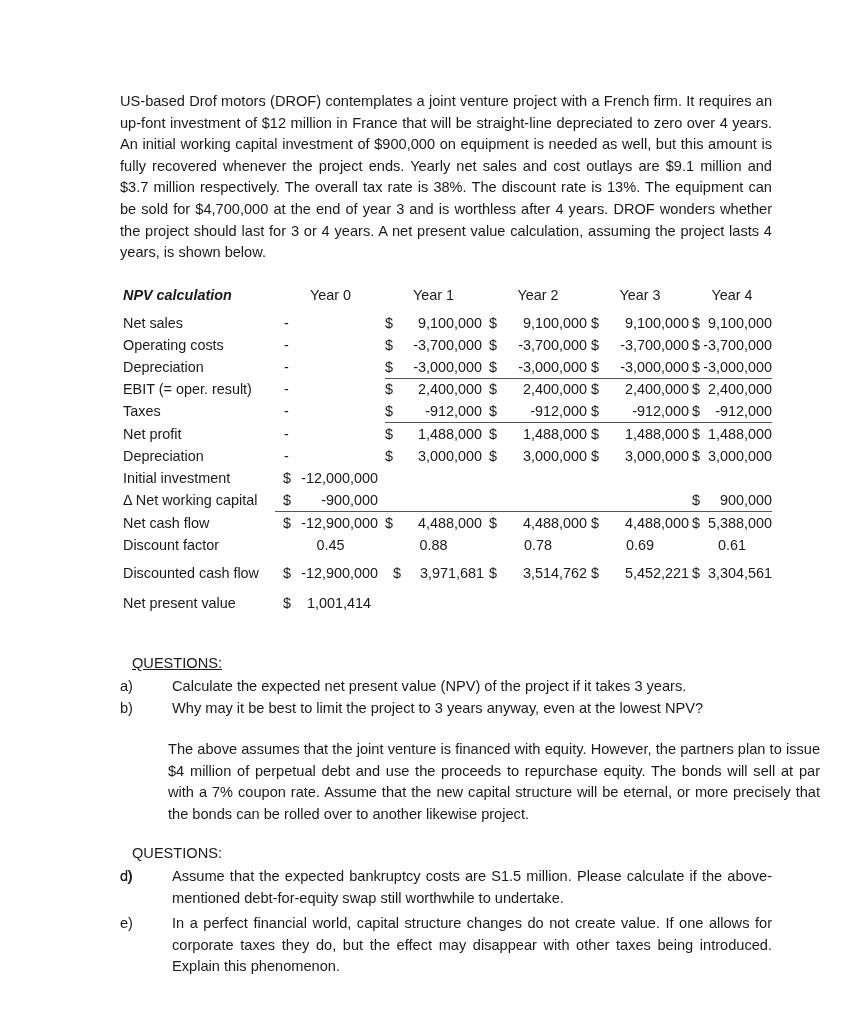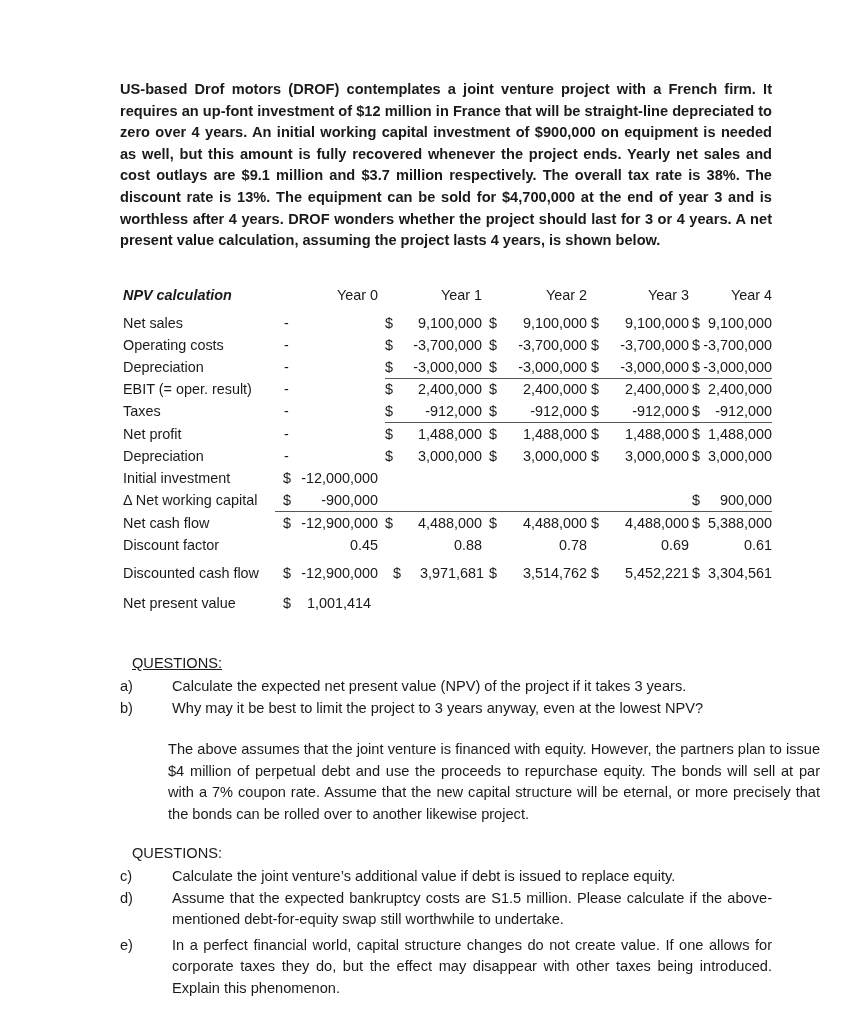--- a/index.html
+++ b/index.html
@@ -2,36 +2,36 @@
 <html><head>
 <meta charset="utf-8">
 <style>
   html, body { margin: 0; padding: 0; background: #ffffff; }
   body { width: 851px; height: 1024px; position: relative; overflow: hidden;
          font-family: "Liberation Sans", sans-serif; color: #1a1a1a; }
   .page { position: absolute; left: 0; top: 0; width: 851px; height: 1024px; }
   .para { position: absolute; left: 120px; width: 652px; font-size: 14.6px;
           line-height: 21.6px; text-align: justify; }
   .para p { margin: 0; }
-  #intro { top: 79px; font-weight: bold; }
+  #intro { top: 91px; }
   #financing { top: 739px; margin-left: 48px; }
 
   .tbl { position: absolute; left: 123px; top: 285px; width: 652px; font-size: 14.4px; }
   .row { position: absolute; left: 0; width: 652px; height: 20px; line-height: 20px; }
   .cell { position: absolute; white-space: pre; }
   .lbl { left: 0; }
   .hdr-lbl { font-style: italic; font-weight: bold; }
   .dash { left: 161px; }
   .c0 { left: 160px; width: 95px; }
   .c1 { left: 262px; width: 97px; }
   .c2 { left: 366px; width: 98px; }
   .c3 { left: 468px; width: 98px; }
   .c4 { left: 569px; width: 80px; }
   .money { display: flex; justify-content: space-between; }
-  .center { text-align: right; }
+  .center { text-align: center; }
   .hline { position: absolute; height: 1px; background: #555; }
 
   .qhead { position: absolute; left: 132px; font-size: 14.6px; }
   .qlist { position: absolute; left: 120px; width: 652px; font-size: 14.6px; line-height: 21.6px; }
   .qitem { position: relative; padding-left: 52px; text-align: justify; }
   .qletter { position: absolute; left: 0; top: 0; }
   #q1-head { top: 655px; text-decoration: underline; }
   #q1-list { top: 676px; }
   #q2-head { top: 845px; }
   #q2-list { top: 866px; }
@@ -180,21 +180,20 @@
   </div>
 
   <div class="para" id="financing">
     <p>The above assumes that the joint venture is financed with equity. However, the partners plan to issue $4 million of perpetual debt and use the proceeds to repurchase equity. The bonds will sell at par with a 7% coupon rate. Assume that the new capital structure will be eternal, or more precisely that the bonds can be rolled over to another likewise project.</p>
   </div>
 
   <div class="qhead" id="q2-head">QUESTIONS:</div>
   <div class="qlist" id="q2-list">
     <div class="qitem">
       <span class="qletter">c)</span>
-      <span>Calculate the joint venture’s additional value if debt is issued to replace equity.</span>
     </div>
     <div class="qitem">
       <span class="qletter">d)</span>
       <span>Assume that the expected bankruptcy costs are S1.5 million. Please calculate if the above-mentioned debt-for-equity swap still worthwhile to undertake.</span>
     </div>
     <div class="qitem e">
       <span class="qletter">e)</span>
       <span>In a perfect financial world, capital structure changes do not create value. If one allows for corporate taxes they do, but the effect may disappear with other taxes being introduced. Explain this phenomenon.</span>
     </div>
   </div>

